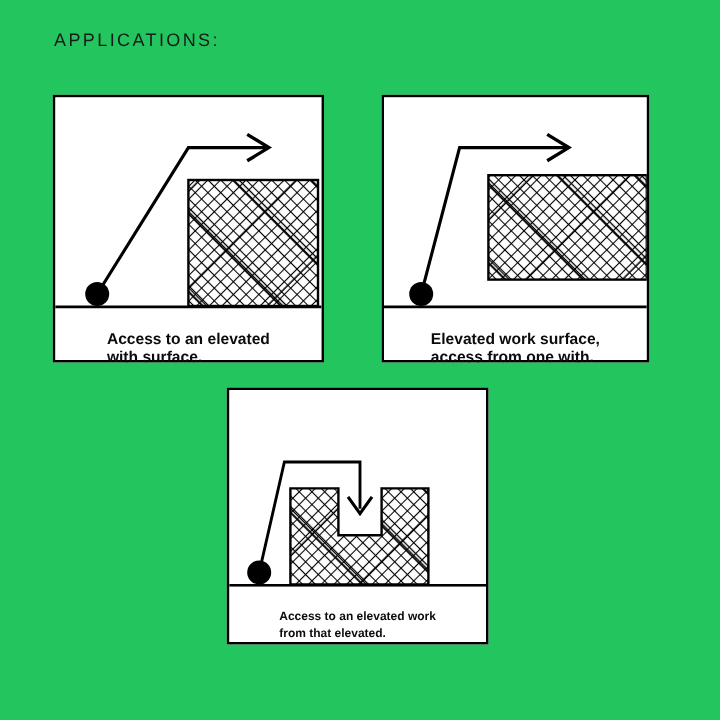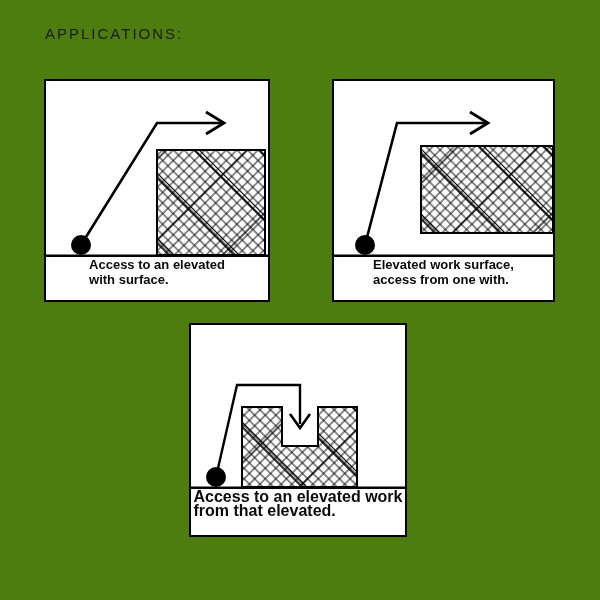--- a/index.html
+++ b/index.html
@@ -4,21 +4,21 @@
 <style>
   html, body {
     margin: 0;
     padding: 0;
     background: #ffffff;
   }
   .page {
     position: relative;
     width: 600px;
     height: 600px;
-    background: #4d7c0f;
+    background: #22c55e;
     font-family: "Liberation Sans", sans-serif;
     overflow: hidden;
   }
   .title {
     position: absolute;
     left: 45px;
     top: 25px;
     font-size: 15px;
     font-weight: 400;
     letter-spacing: 2px;
@@ -33,32 +33,32 @@
     flex-direction: column;
   }
   .fig {
     display: block;
     flex: 0 0 auto;
   }
   .caption {
     flex: 1 1 auto;
     display: flex;
     justify-content: center;
-    padding-top: 1px;
+    padding-top: 19px;
     font-weight: bold;
     font-size: 13px;
     line-height: 14.5px;
     color: #0b0b0b;
   }
   .cap-inner {
     text-align: left;
     white-space: nowrap;
   }
   .caption-sm {
-    font-size: 16px;
+    font-size: 10px;
     line-height: 14px;
   }
   .defs-holder {
     position: absolute;
     width: 0;
     height: 0;
   }
 </style>
 </head>
 <body>
@@ -101,21 +101,21 @@
       <circle cx="35" cy="164" r="10" fill="#000"></circle>
     </svg>
     <div class="caption">
       <div class="cap-inner">
         <div>Access to an elevated</div>
         <div>with surface.</div>
       </div>
     </div>
   </section>
 
-  <section class="panel" style="left:332px; top:79px; width:223px; height:223px;">
+  <section class="panel" style="left:318px; top:79px; width:223px; height:223px;">
     <svg class="fig" width="219" height="176" viewBox="0 0 219 176">
       <g>
         <rect x="87" y="65" width="132" height="87" fill="#ffffff"></rect>
         <rect x="87" y="65" width="132" height="87" fill="url(#hA)"></rect>
         <rect x="87" y="65" width="132" height="87" fill="url(#hB)"></rect>
         <rect x="87" y="65" width="132" height="87" fill="url(#hC)"></rect>
         <rect x="87" y="65" width="132" height="87" fill="url(#hD)"></rect>
         <rect x="87" y="65" width="132" height="87" fill="none" stroke="#000" stroke-width="2"></rect>
       </g>
       <line x1="0" y1="174.8" x2="219" y2="174.8" stroke="#000" stroke-width="2.4"></line>

